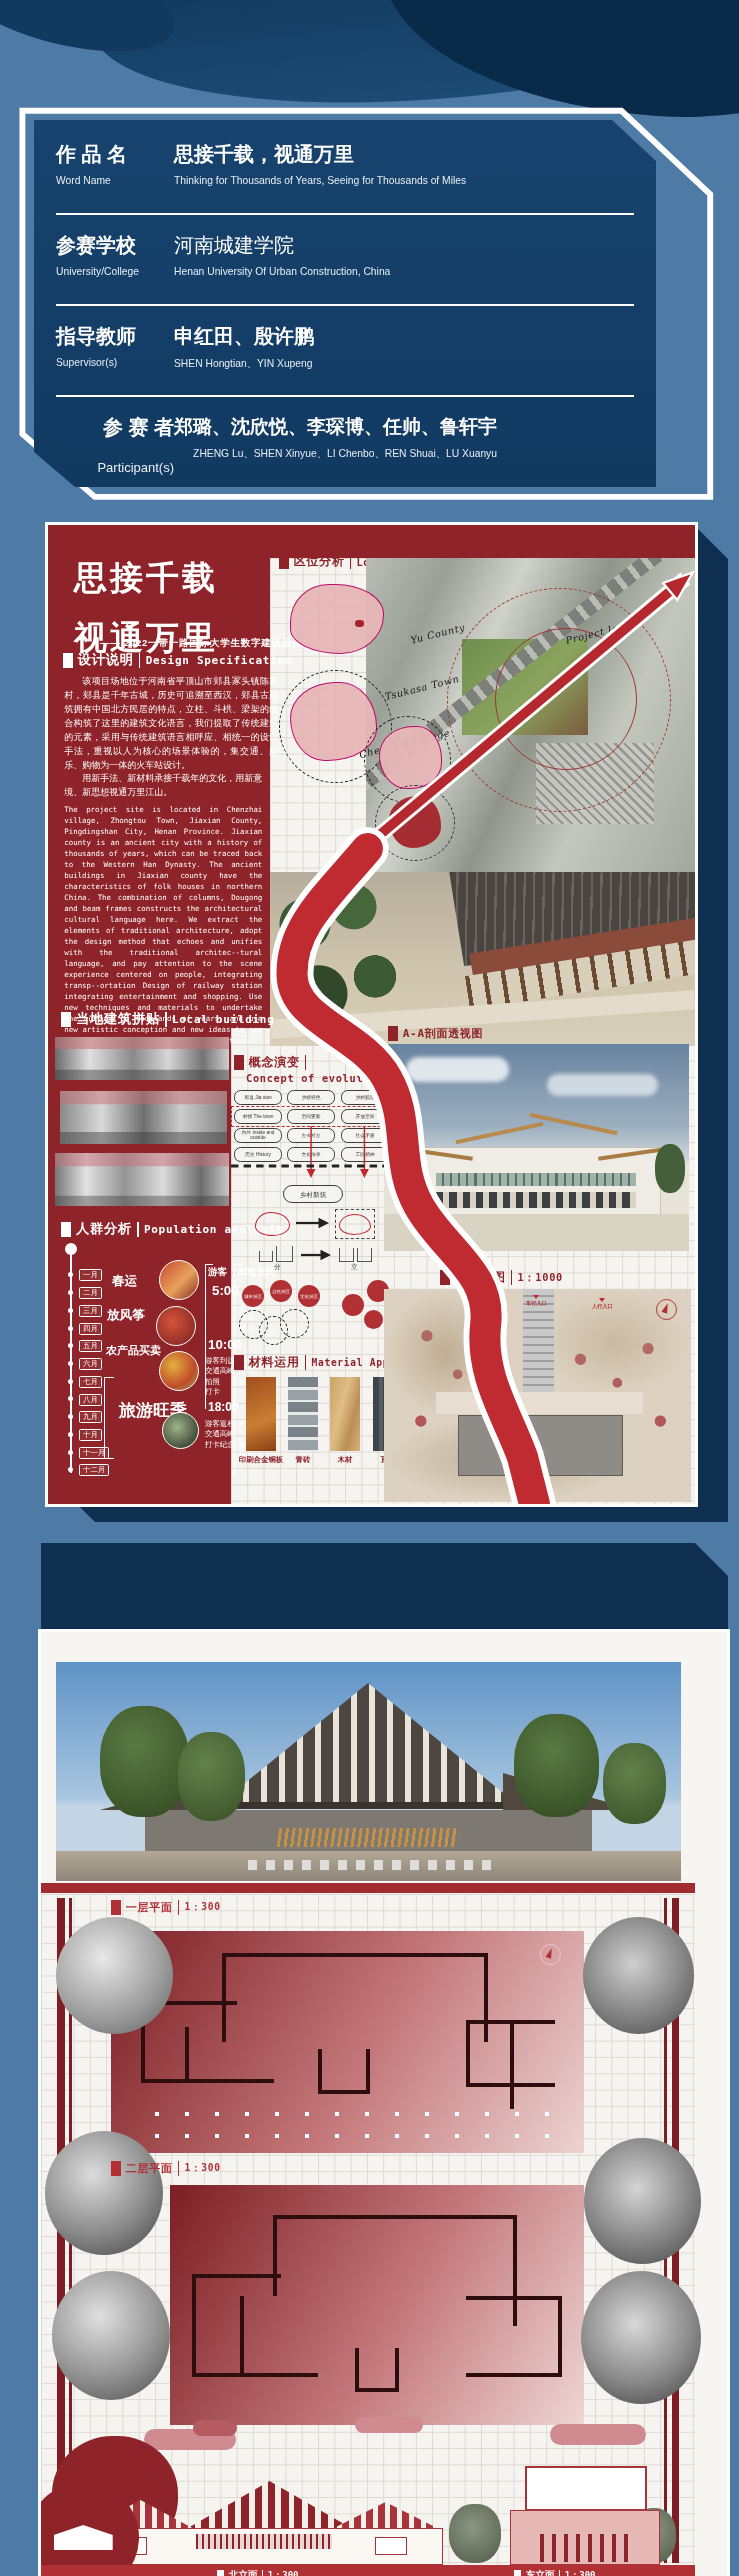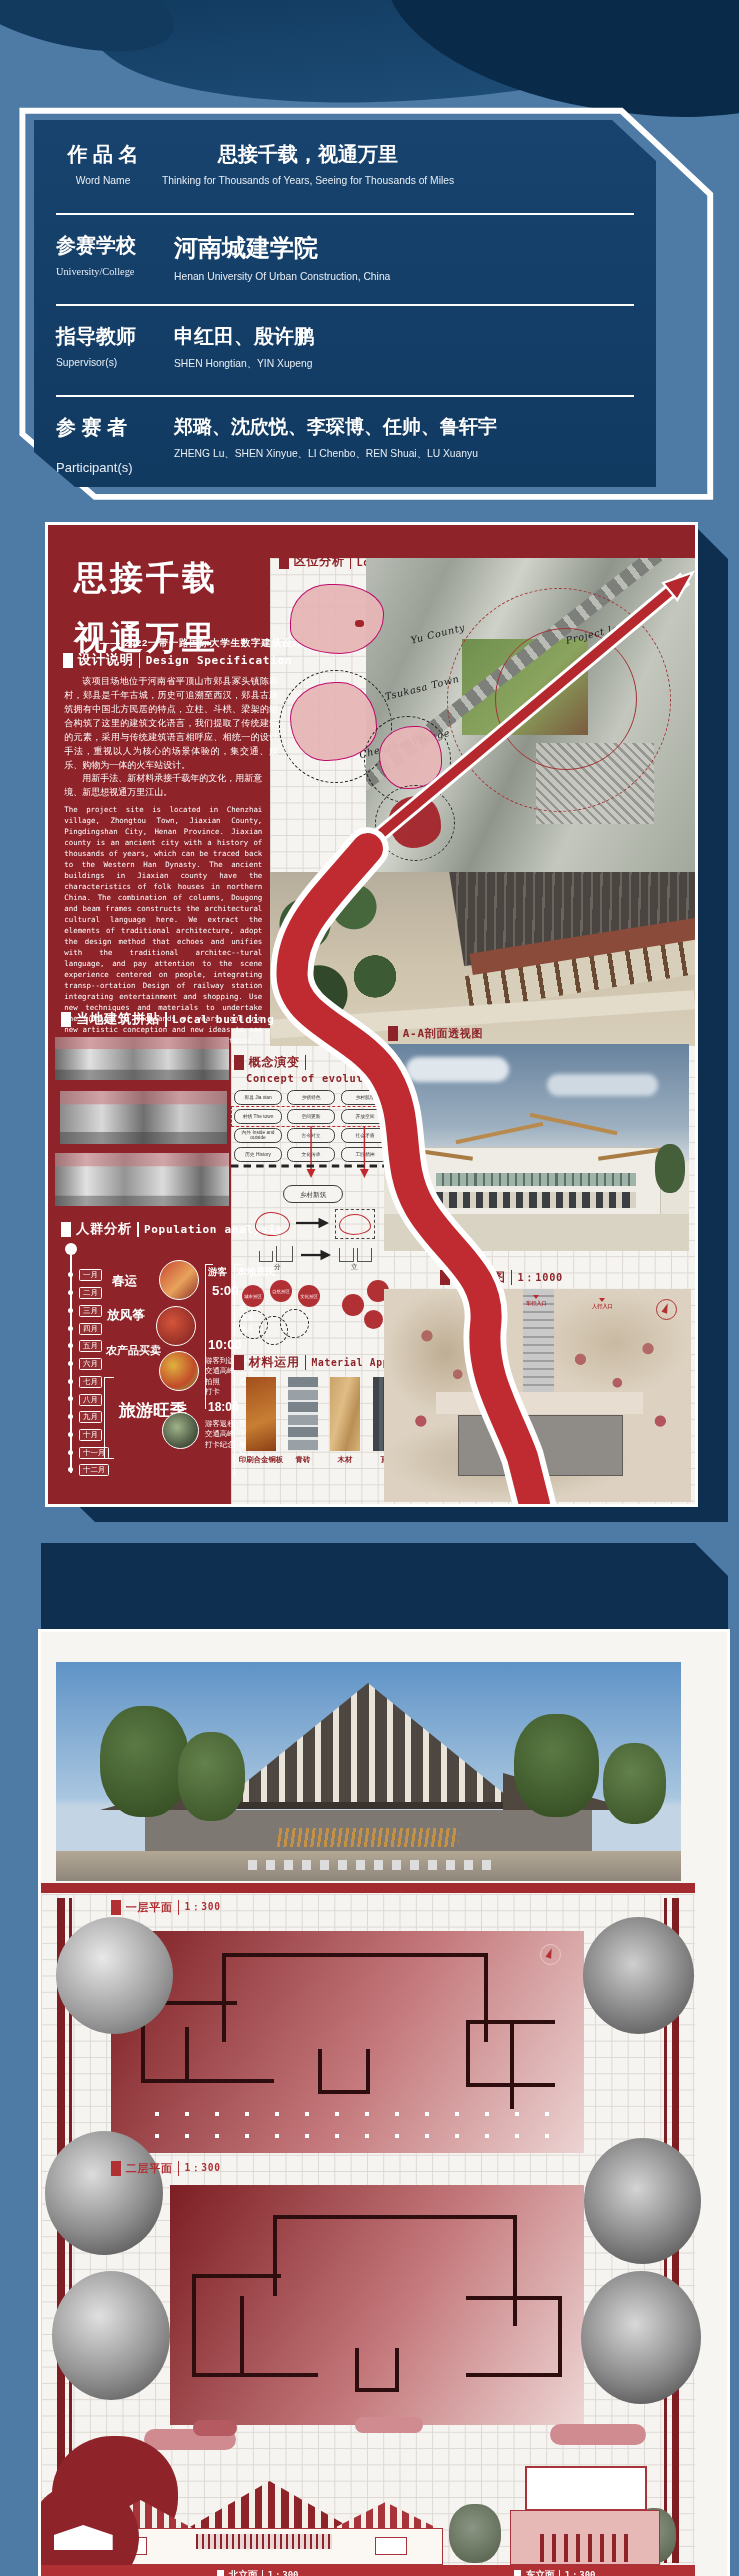--- a/index.html
+++ b/index.html
@@ -59,57 +59,57 @@
 <div class="abs" style="left:-52px;top:-41px;width:229px;height:85px;background:#123a5f;border-radius:50%;transform:rotate(14deg);"></div>
 
 <svg class="abs" style="left:15px;top:70px;" width="710" height="444" viewBox="0 0 960 600">
   <polygon points="10,55 820,55 940,168 940,577 108,577 10,492" fill="none" stroke="#ffffff" stroke-width="8"></polygon>
 </svg>
 
 <div class="abs" style="left:34px;top:120px;width:622px;height:367px;
             background:linear-gradient(180deg,#17436e,#113a61);
             clip-path:polygon(0 0, calc(100% - 44px) 0, 100% 41px, 100% 100%, 41px 100%, 0 calc(100% - 35px));">
 
-  <div class="abs" style="left:10px;top:21px;width:577px;display:flex;text-align:center;">
+  <div class="abs" style="left:22px;top:21px;width:577px;display:flex;">
     <div style="width:118px;flex:0 0 auto;">
       <div style="color:#fff;font-weight:bold;font-size:20px;">作 品 名</div>
       <div style="color:#e8eef4;font-size:10.3px;margin-top:6.7px;">Word Name</div>
     </div>
     <div>
       <div style="color:#fff;font-weight:bold;font-size:20px;">思接千载，视通万里</div>
       <div style="color:#e8eef4;font-size:10.3px;margin-top:6.7px;">Thinking for Thousands of Years, Seeing for Thousands of Miles</div>
     </div>
   </div>
   <div class="abs" style="left:22px;top:93px;width:578px;height:1.5px;background:#fff;"></div>
 
   <div class="abs" style="left:22px;top:112px;width:577px;display:flex;">
-    <div style="width:118px;flex:0 0 auto;font-family:Liberation Serif, serif;">
+    <div style="width:118px;flex:0 0 auto;">
       <div style="color:#fff;font-weight:bold;font-size:20px;">参赛学校</div>
       <div style="color:#e8eef4;font-size:10.3px;margin-top:6.7px;">University/College</div>
     </div>
     <div>
-      <div style="color:#fff;font-weight:bold;font-size:24px;">河南城建学院</div>
+      <div style="color:#fff;font-weight:normal;font-size:20px;">河南城建学院</div>
       <div style="color:#e8eef4;font-size:10.3px;margin-top:6.7px;">Henan University Of Urban Construction, China</div>
     </div>
   </div>
   <div class="abs" style="left:22px;top:184px;width:578px;height:1.5px;background:#fff;"></div>
 
   <div class="abs" style="left:22px;top:203px;width:577px;display:flex;">
     <div style="width:118px;flex:0 0 auto;">
       <div style="color:#fff;font-weight:bold;font-size:20px;">指导教师</div>
       <div style="color:#e8eef4;font-size:10.3px;margin-top:6.7px;">Supervisor(s)</div>
     </div>
     <div>
       <div style="color:#fff;font-weight:bold;font-size:20px;">申红田、殷许鹏</div>
       <div style="color:#e8eef4;font-size:10.3px;margin-top:6.7px;">SHEN Hongtian、YIN Xupeng</div>
     </div>
   </div>
   <div class="abs" style="left:22px;top:275px;width:578px;height:1.5px;background:#fff;"></div>
 
-  <div class="abs" style="left:22px;top:294px;width:591px;display:flex;">
+  <div class="abs" style="left:22px;top:294px;width:591px;display:flex;text-align:right;">
     <div style="width:118px;flex:0 0 auto;">
       <div style="color:#fff;font-weight:bold;font-size:20px;">参 赛 者</div>
       <div style="color:#e8eef4;font-size:13px;margin-top:19px;">Participant(s)</div>
     </div>
     <div>
       <div style="color:#fff;font-weight:bold;font-size:19px;">郑璐、沈欣悦、李琛博、任帅、鲁轩宇</div>
       <div style="color:#e8eef4;font-size:10.3px;margin-top:6.7px;">ZHENG Lu、SHEN Xinyue、LI Chenbo、REN Shuai、LU Xuanyu</div>
     </div>
   </div>
 </div>

